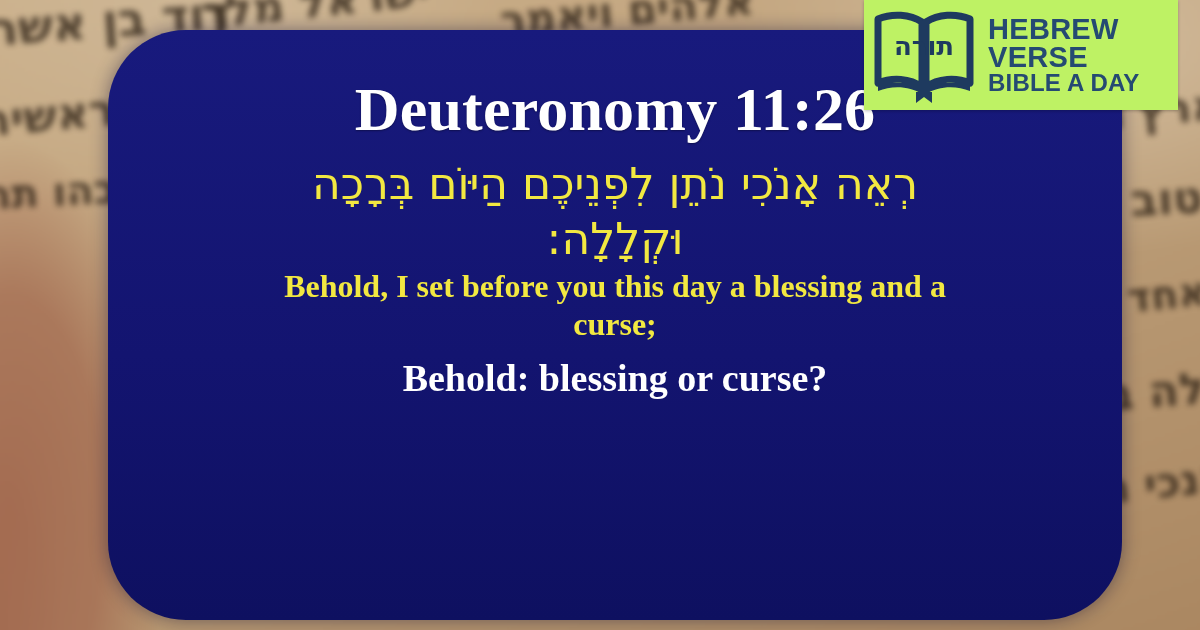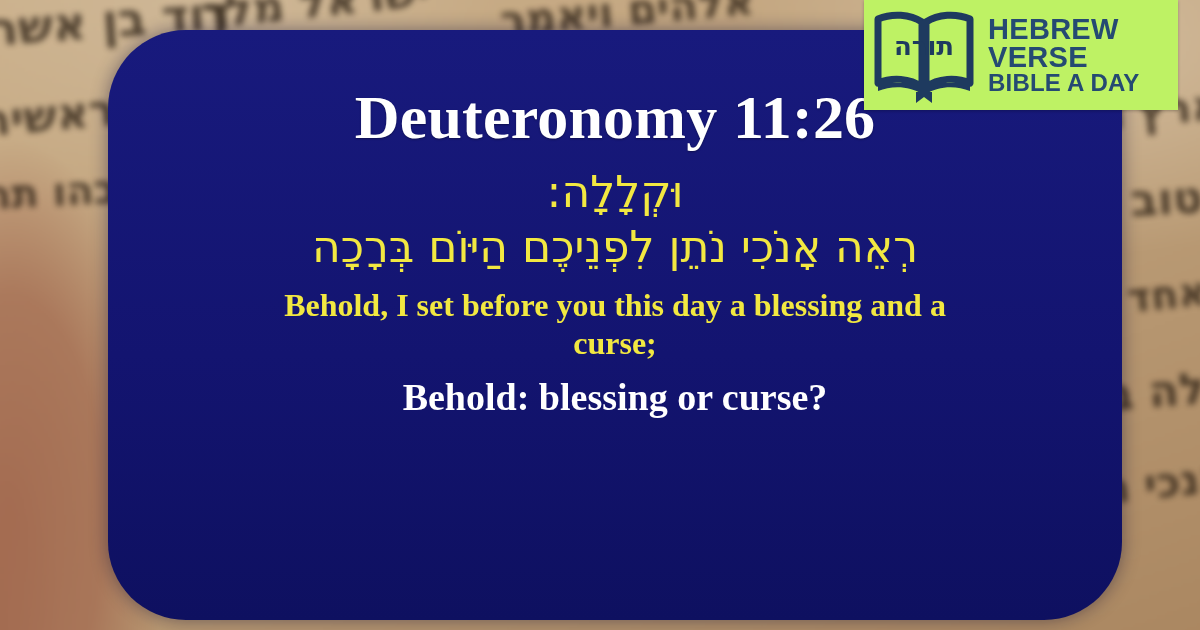--- a/index.html
+++ b/index.html
@@ -52,21 +52,21 @@
     width: 1014px;
     height: 590px;
     background: #141573;
     background-image: linear-gradient(180deg, #181a7d 0%, #131470 55%, #0e1060 100%);
     border-radius: 78px;
     box-shadow: 0 0 18px rgba(10,10,50,0.45);
   }
   #card-inner {
     position: absolute;
     inset: 0;
-    padding: 8px 34px;
+    padding: 0 34px;
     box-sizing: border-box;
     text-align: center;
   }
 
   #verse-ref {
     color: #ffffff;
     font-family: "Liberation Serif", serif;
     font-weight: 700;
     font-size: 62px;
     line-height: 1;
@@ -97,21 +97,21 @@
     margin-top: 14px;
     padding: 0 90px;
   }
 
   .translation {
     color: #f2e841;
     font-family: "Liberation Serif", serif;
     font-weight: 700;
     font-size: 32px;
     line-height: 1.2;
-    margin-top: 12px;
+    margin-top: 1px;
     padding: 0 110px;
   }
 
   .question {
     color: #ffffff;
     font-family: "Liberation Serif", serif;
     font-weight: 700;
     font-size: 38px;
     line-height: 1.1;
     margin-top: 14px;
@@ -175,22 +175,22 @@
     <span class="glyph" style="left:640px; top:560px; font-size:34px; transform:rotate(-4deg); opacity:0.3;">על‎ פני‎ המים</span>
     <span class="glyph" style="left:210px; top:600px; font-size:36px; transform:rotate(-5deg); opacity:0.35;">ויהי‎ אור</span>
   </div>
 
   <div id="card">
     <div id="card-inner">
 
       <div id="verse-ref">Deuteronomy 11:26</div>
 
       <div class="hebrew">
+        <span class="heb-line">רְאֵה אָנֹכִי נֹתֵן לִפְנֵיכֶם הַיּוֹם בְּרָכָה</span>
         <span class="heb-line">וּקְלָלָה:</span>
-        <span class="heb-line">רְאֵה אָנֹכִי נֹתֵן לִפְנֵיכֶם הַיּוֹם בְּרָכָה</span>
       </div>
 
 
       <div class="translation">Behold, I set before you this day a blessing and a curse;</div>
 
       <div class="question">Behold: blessing or curse?</div>
 
     </div>
   </div>
 

